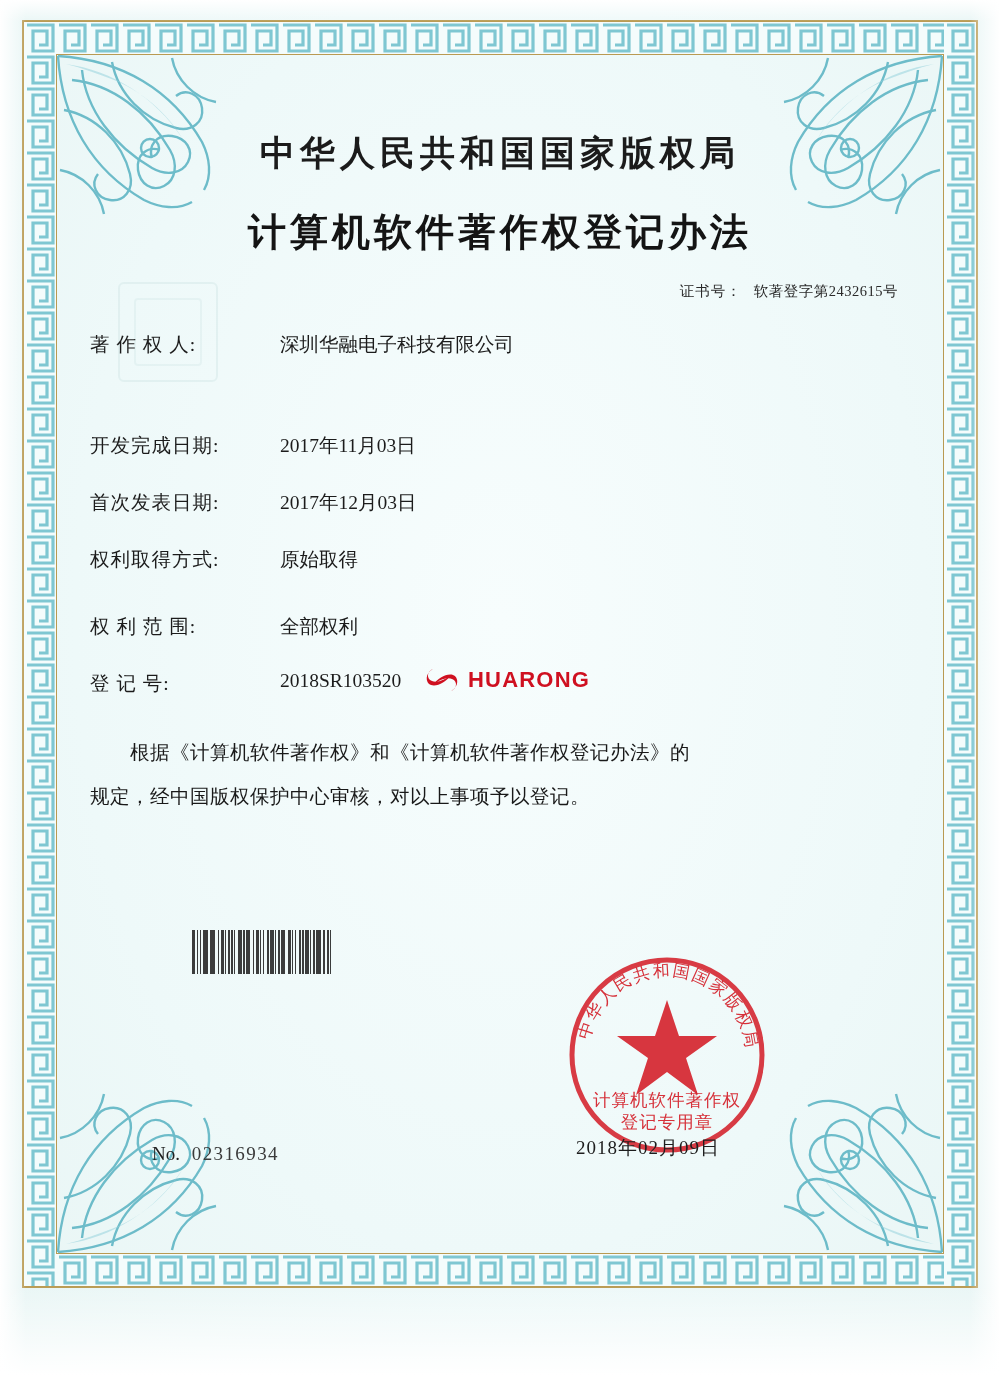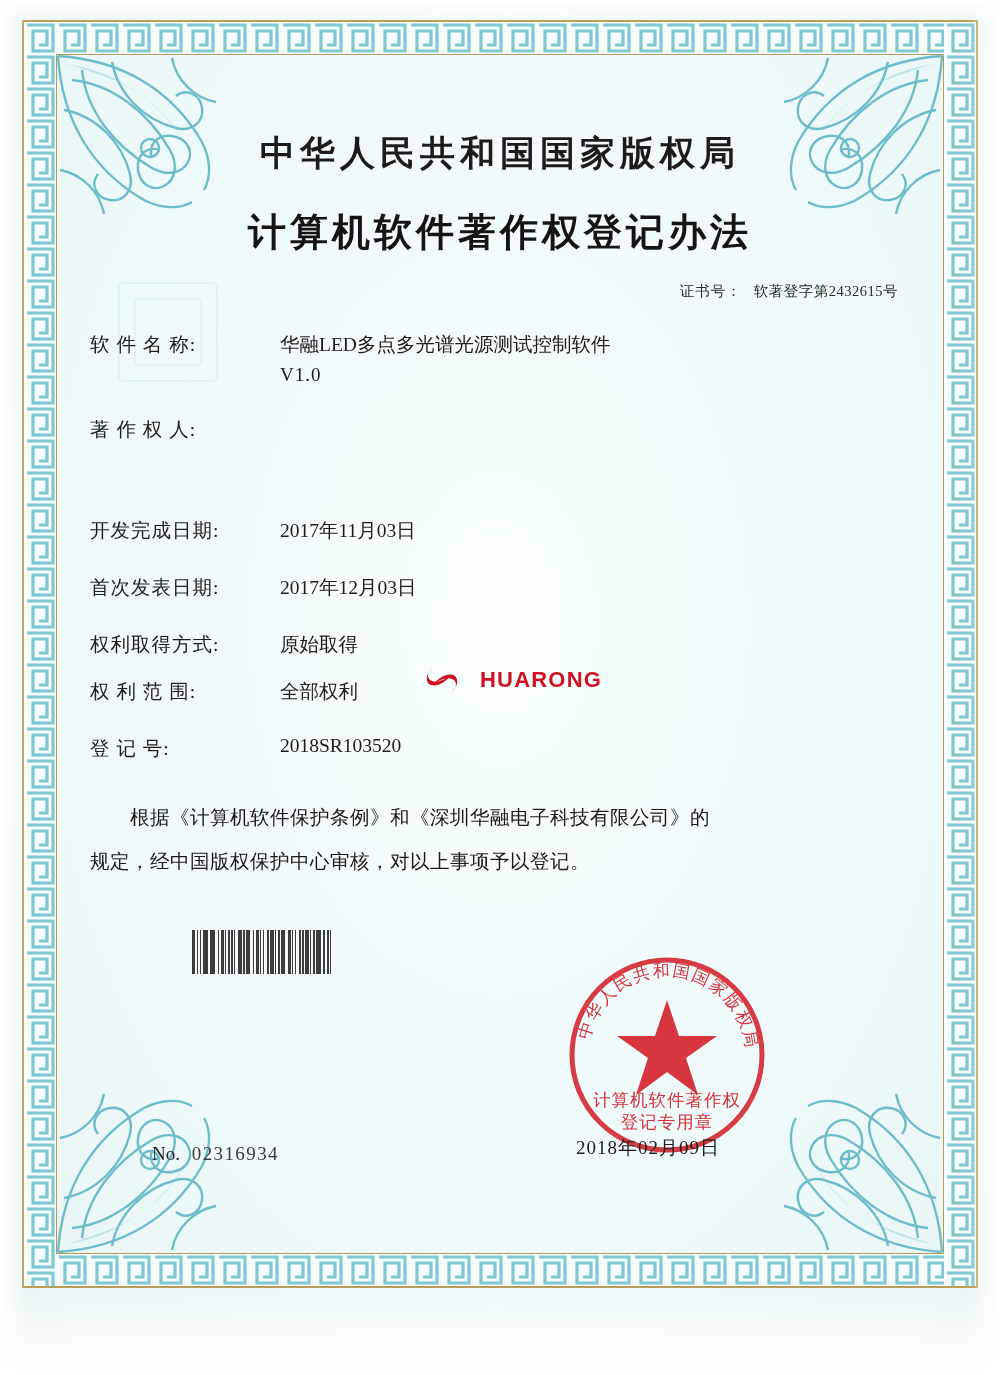--- a/index.html
+++ b/index.html
@@ -160,21 +160,20 @@
     align-items: center;
     gap: 9px;
   }
   .logo-mark { width: 34px; height: 30px; }
   .logo-text {
     font-family: "Liberation Sans", sans-serif;
     font-weight: bold;
     font-size: 22px;
     letter-spacing: 1.2px;
     color: #cf1020;
-    margin-left: 12px;
   }
 
   
   .barcode {
     position: absolute;
     left: 192px;
     top: 930px;
     width: 140px;
     height: 44px;
     display: flex;
@@ -332,60 +331,54 @@
   <div class="content">
 
     <div class="title-main">中华人民共和国国家版权局</div>
     <div class="title-sub">计算机软件著作权登记办法</div>
 
     <div class="cert-no-row">
       <span class="lbl">证书号：</span>
       <span class="val">软著登字第2432615号</span>
     </div>
 
-    <div class="field" style="margin-top:30px;">
-      <div class="label spaced-1">软 件 名 称:</div>
-      <div class="value">
-        <div>华融LED多点多光谱光源测试控制软件</div>
-        <div class="value-line2">V1.0</div>
-      </div>
-    </div>
 
     <div class="field" style="margin-top:30px;">
       <div class="label spaced-1">著 作 权 人:</div>
+      <div class="value">深圳华融电子科技有限公司</div>
     </div>
 
     <div class="gap-lg"></div>
 
     <div class="field" style="margin-top:28px;">
       <div class="label spaced-1">开发完成日期:</div>
       <div class="value">2017年11月03日</div>
     </div>
 
     <div class="field" style="margin-top:30px;">
       <div class="label spaced-1">首次发表日期:</div>
       <div class="value">2017年12月03日</div>
     </div>
 
     <div class="field" style="margin-top:30px;">
       <div class="label spaced-1">权利取得方式:</div>
       <div class="value">原始取得</div>
     </div>
 
-    <div class="field" style="margin-top:20px;">
+    <div class="field" style="margin-top:40px;">
       <div class="label spaced-1">权 利 范 围:</div>
       <div class="value">全部权利</div>
     </div>
 
     <div class="field" style="margin-top:30px;">
       <div class="label spaced-1">登 记 号:</div>
       <div class="value">2018SR103520</div>
     </div>
 
-    <div class="paragraph">根据《计算机软件保护条例》和《深圳华融电子科技有限公司》的</div>
+    <div class="paragraph">根据《计算机软件著作权》和《计算机软件著作权登记办法》的</div>
     <div class="paragraph" style="margin-top:0;text-indent:0;">规定，经中国版权保护中心审核，对以上事项予以登记。</div>
   </div>
 
   <div class="logo">
     <svg class="logo-mark" viewBox="0 0 34 30">
       <path d="M8 4 C2 6 1 14 7 16 C12 18 20 15 26 10 C21 17 12 22 6 20 C0 18 0 8 8 4 Z" fill="#cf1020"></path>
       <path d="M26 26 C32 24 33 16 27 14 C22 12 14 15 8 20 C13 13 22 8 28 10 C34 12 34 22 26 26 Z" fill="#cf1020"></path>
     </svg>
     <div class="logo-text">HUARONG</div>
   </div>

